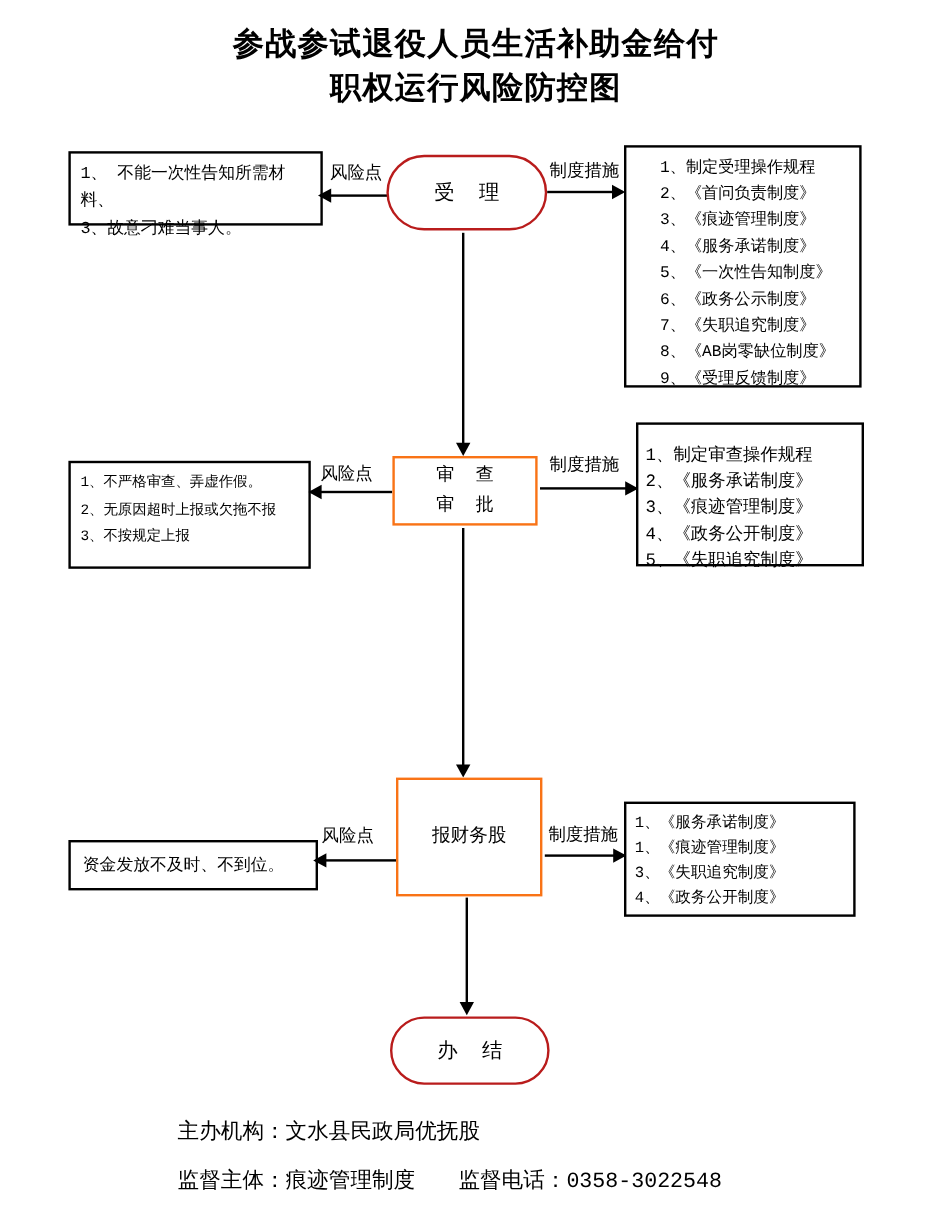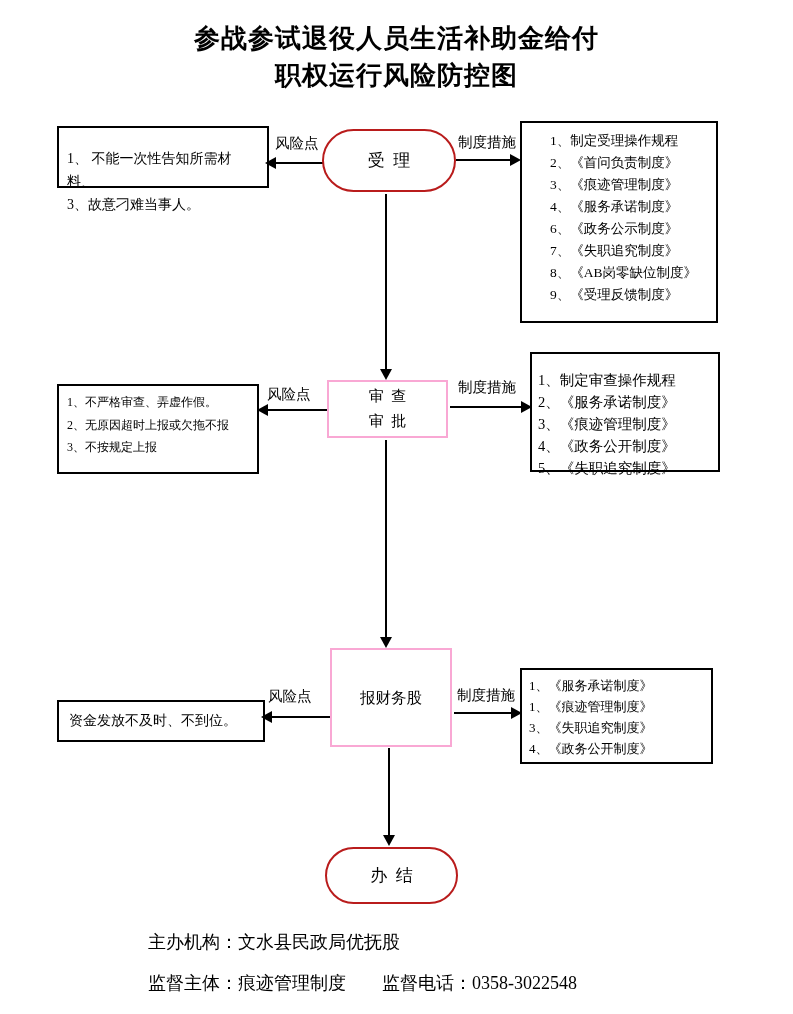--- a/index.html
+++ b/index.html
@@ -1,27 +1,27 @@
 <!DOCTYPE html>
 <html><head>
 <meta charset="utf-8">
 <style>
   html,body { margin:0; padding:0; background:#ffffff; }
   .page {
     position:relative; width:793px; height:1014px; background:#ffffff;
-    font-family:Liberation Serif, serif; color:#000; overflow:hidden;
+    font-family:Liberation Mono, monospace; color:#000; overflow:hidden;
   }
   .abs { position:absolute; }
   .title { left:0; top:20px; width:793px; text-align:center;
            font-weight:bold; font-size:26px; line-height:37px; letter-spacing:1px; }
   .box  { border:2px solid #000; box-sizing:border-box; background:#fff; }
   .oval { border:2px solid #b91c1c; box-sizing:border-box; background:#fff;
           display:flex; align-items:center; justify-content:center;
           font-size:17px; white-space:pre; }
-  .proc { border:2px solid #f9a8d4; box-sizing:border-box; background:#fff;
+  .proc { border:2px solid #f97316; box-sizing:border-box; background:#fff;
           display:flex; flex-direction:column; align-items:center; justify-content:center;
           font-size:15px; line-height:25px; white-space:pre; }
   .lab  { font-size:14.5px; white-space:nowrap; }
   .list { padding:7px 7px; }
   .list .list-line { white-space:normal; }
   
   .ah { position:absolute; height:2px; background:#000; }
   .ah.left::before  { content:''; position:absolute; left:-2px;  top:-5px; width:0; height:0;
                       border:6px solid transparent; border-left:0;  border-right:11px solid #000; }
   .ah.right::after  { content:''; position:absolute; right:-2px; top:-5px; width:0; height:0;
@@ -36,38 +36,39 @@
 </head>
 <body>
 
 <div class="page">
 
   <div class="abs title">
     <div>参战参试退役人员生活补助金给付</div>
     <div>职权运行风险防控图</div>
   </div>
 
-  <div class="abs box list" style="left:57px; top:126px; width:212px; height:62px; font-size:14px; line-height:23px; padding:19px 8px;">
+  <div class="abs box list" style="left:57px; top:126px; width:212px; height:62px; font-size:14px; line-height:23px; padding:6px 8px;">
       <div class="list-line">1、 不能一次性告知所需材料、</div>
       <div class="list-line">3、故意刁难当事人。</div>
     </div>
 
   <div class="abs lab" style="left:275px; top:134px;">风险点</div>
   <div class="ah left" style="left:267px; top:162px; width:56px;"></div>
 
   <div class="abs oval" style="left:322px; top:129px; width:134px; height:63px; border-radius:32px;">受  理</div>
 
   <div class="abs lab" style="left:458px; top:133px;">制度措施</div>
   <div class="ah right" style="left:456px; top:159px; width:63px;"></div>
 
   <div class="abs box list" style="left:520px; top:121px; width:198px; height:202px; font-size:13.5px; line-height:22px;padding-left:28px;">
       <div class="list-line">1、制定受理操作规程</div>
       <div class="list-line">2、《首问负责制度》</div>
       <div class="list-line">3、《痕迹管理制度》</div>
       <div class="list-line">4、《服务承诺制度》</div>
+      <div class="list-line">5、《一次性告知制度》</div>
       <div class="list-line">6、《政务公示制度》</div>
       <div class="list-line">7、《失职追究制度》</div>
       <div class="list-line">8、《AB岗零缺位制度》</div>
       <div class="list-line">9、《受理反馈制度》</div>
     </div>
 
   <div class="av" style="left:385px; top:194px; height:176px;"></div>
 
   <div class="abs box list" style="left:57px; top:384px; width:202px; height:90px; font-size:12px; line-height:22.5px; padding:5px 8px;">
       <div class="list-line">1、不严格审查、弄虚作假。</div>

